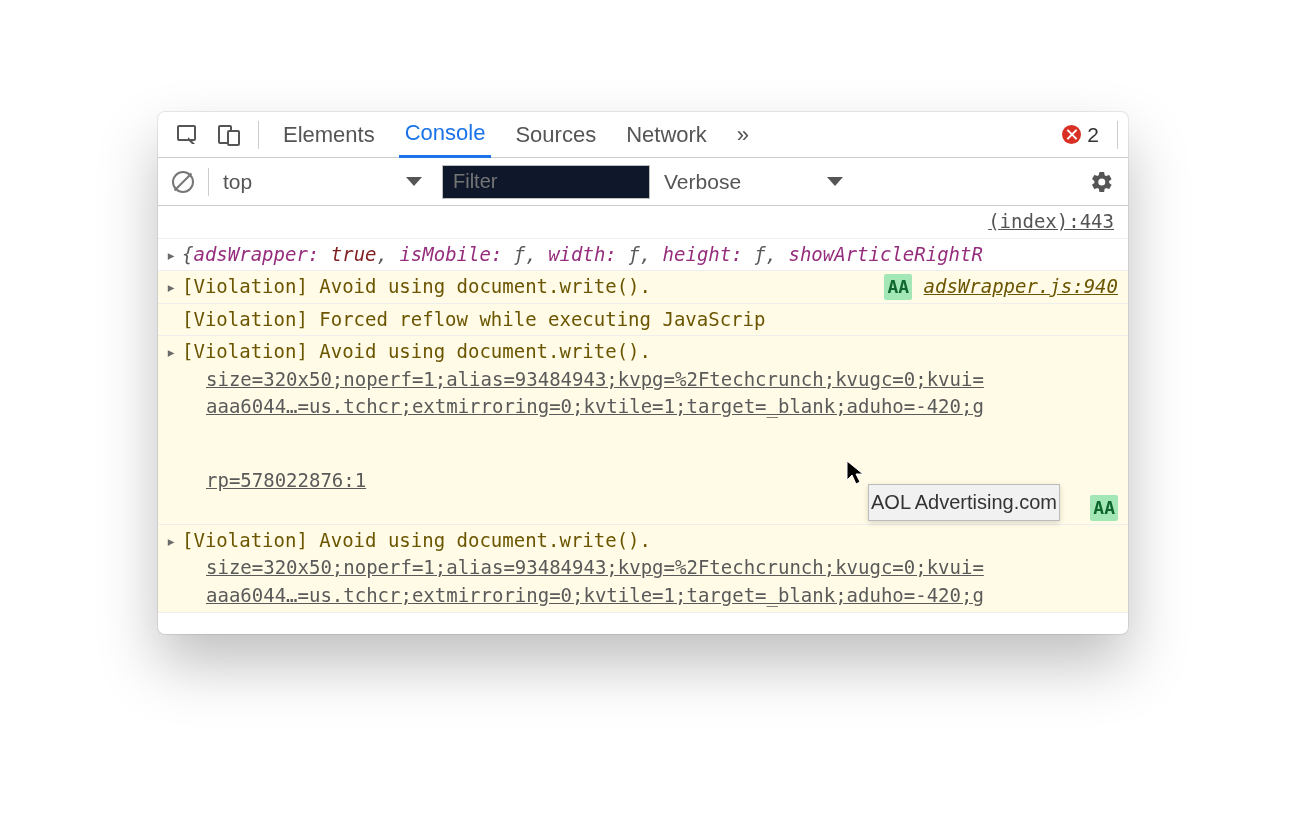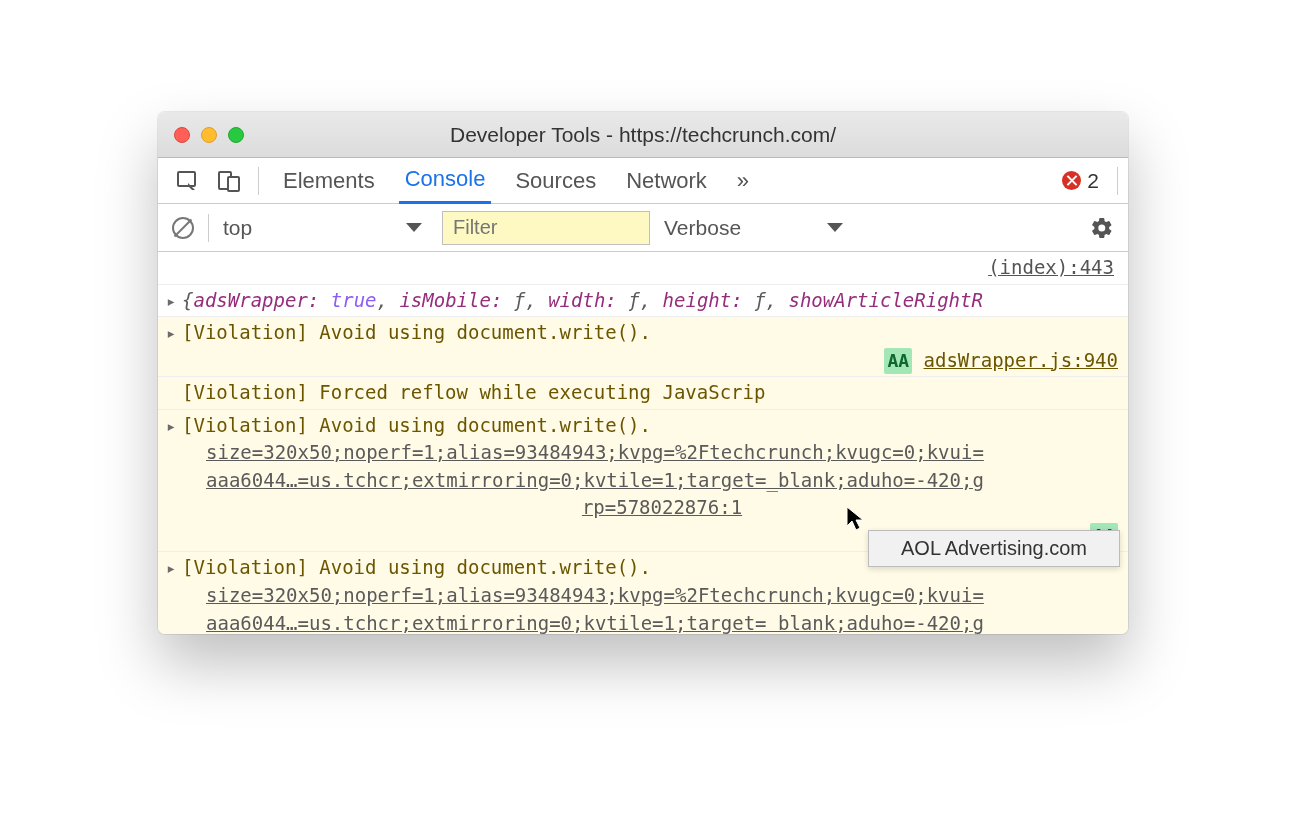--- a/index.html
+++ b/index.html
@@ -68,78 +68,70 @@
     font-size:21px;
     color:#555;
   }
   .clear-ico { width:22px; height:22px; border:2px solid #777; border-radius:50%; position:relative; }
   .clear-ico::after{ content:""; position:absolute; left:-3px; top:8px; width:24px; height:2px; background:#777; transform:rotate(-45deg);}
   .select-box { display:flex; align-items:center; gap:8px; height:34px; padding-right:6px; }
   .dropdown-caret {
     width:0;height:0;border-left:8px solid transparent;border-right:8px solid transparent;border-top:9px solid #555;
   }
   .filter-input {
-    width:208px; height:34px; border:1px solid #bfbfbf; padding:0 10px; font-size:20px; color:#888; background:#fef9c3;
+    width:208px; height:34px; border:1px solid #bfbfbf; padding:0 10px; font-size:20px; color:#888; background:#0f172a;
   }
   .toolbar .spacer{flex:1;}
   .gear {
     width:24px;height:24px;
   }
   .gear svg{width:24px;height:24px;fill:#555;}
   .ctx-select{ width:205px; display:flex; justify-content:space-between; align-items:center;gap:43px;}
   .lvl-select{ width:185px; display:flex; justify-content:space-between; align-items:center;}
   .console-body {
     flex:1;
     font-family: "Menlo", "Consolas", monospace;
     font-size:19px;
     overflow:hidden;
     position:relative;
   }
   .row { border-bottom:1px solid #eee; padding:2px 10px 2px 24px; line-height:1.45; position:relative; }
-  .row .src { text-decoration:underline; }
+  .row .src { text-decoration:underline;font-style:italic; }
   .row.flex{ display:flex; }
   .row .left{ flex:1; }
   .row .right{ text-align:right; white-space:nowrap; }
   .disc::before{
     content:"▸"; position:absolute; left:8px; top:4px; color:#6b6b6b; font-size:17px;
   }
   .obj .k{ font-style:italic; color:#962d7c;}
-  .obj .v-true{ color:#8b5cf6; font-style:italic;}
+  .obj .v-true{ color:#7f1d1d; font-style:italic;}
   .obj .v-f{ font-style:italic; color:#5a5a5a;}
   .obj { color:#5a5a5a; font-style:italic;}
-  .viol { background:#fffbe6; color:#6b5500;flex-direction:column; }
+  .viol { background:#fffbe6; color:#6b5500; }
   .viol .src{ color:#6b5500;}
   .viol .param{ color:#5a5a5a; text-decoration:underline;}
   .badge-aa {
     display:inline-block; background:#a3e7b7; color:#10672e; padding:0 3px; border-radius:2px; font-weight:600; font-size:18px;margin-left:24px;
   }
   .srcrow { text-align:right; padding-right:14px; color:#545454;}
   .tooltip {
-    position:absolute; left:710px; top:278px; background:#f1f1f1; border:1px solid #bcbcbc; padding:6px 32px; font-family:-apple-system, sans-serif; font-size:20px; color:#333; box-shadow:0 2px 6px rgba(0,0,0,.15); z-index:50; white-space:nowrap;
+    position:absolute; left:710px; top:278px; background:#f1f1f1; border:1px solid #bcbcbc; padding:6px 2px; font-family:-apple-system, sans-serif; font-size:20px; color:#333; box-shadow:0 2px 6px rgba(0,0,0,.15); z-index:50; white-space:nowrap;
   }
   .cursor {
     position:absolute; left:688px; top:254px; z-index:60;
   }
   .cursor svg{width:20px;height:26px;}
   .console-body .padrow{ padding-left:48px;}
   .srclink{ text-decoration:underline;margin-left:36px; }
 </style>
 </head>
 <body>
 
 <div class="window">
 
-  <div class="titlebar">
-    <div class="traffic">
-      <div class="dot red"></div>
-      <div class="dot yellow"></div>
-      <div class="dot green"></div>
-    </div>
-    <div class="title">Developer Tools - https://techcrunch.com/</div>
-  </div>
 
   <div class="tabs">
     <span class="tab-ico">
       <svg width="24" height="24" viewBox="0 0 24 24" fill="none" stroke="#555" stroke-width="2">
         <rect x="2" y="3" width="17" height="14" rx="1"></rect>
         <path d="M12 14 L19 21 L16 21 L12 17 Z" fill="#555" stroke="none"></path>
       </svg>
     </span>
     <span class="tab-ico">
       <svg width="22" height="24" viewBox="0 0 22 24" fill="none" stroke="#555" stroke-width="2">
@@ -201,21 +193,21 @@
 
     <div class="row viol">
       <span>[Violation] Forced reflow while executing JavaScrip</span>
     </div>
 
     <div class="row viol disc">
       <div>[Violation] Avoid using document.write().</div>
       <div class="padrow" style="padding-left:24px;">
         <div class="param">size=320x50;noperf=1;alias=93484943;kvpg=%2Ftechcrunch;kvugc=0;kvui=</div>
         <div class="param">aaa6044…=us.tchcr;extmirroring=0;kvtile=1;target=_blank;aduho=-420;g</div>
-        <div class="param" style="text-align:center;">rp=578022876:1</div>
+        <div class="param" style="text-align:left;margin-top:46px;">rp=578022876:1</div>
         <div style="text-align:right;"><span class="badge-aa">AA</span></div>
       </div>
     </div>
 
     <div class="row viol disc">
       <div>[Violation] Avoid using document.write().</div>
       <div class="padrow" style="padding-left:24px;">
         <div class="param">size=320x50;noperf=1;alias=93484943;kvpg=%2Ftechcrunch;kvugc=0;kvui=</div>
         <div class="param">aaa6044…=us.tchcr;extmirroring=0;kvtile=1;target=_blank;aduho=-420;g</div>
       </div>

